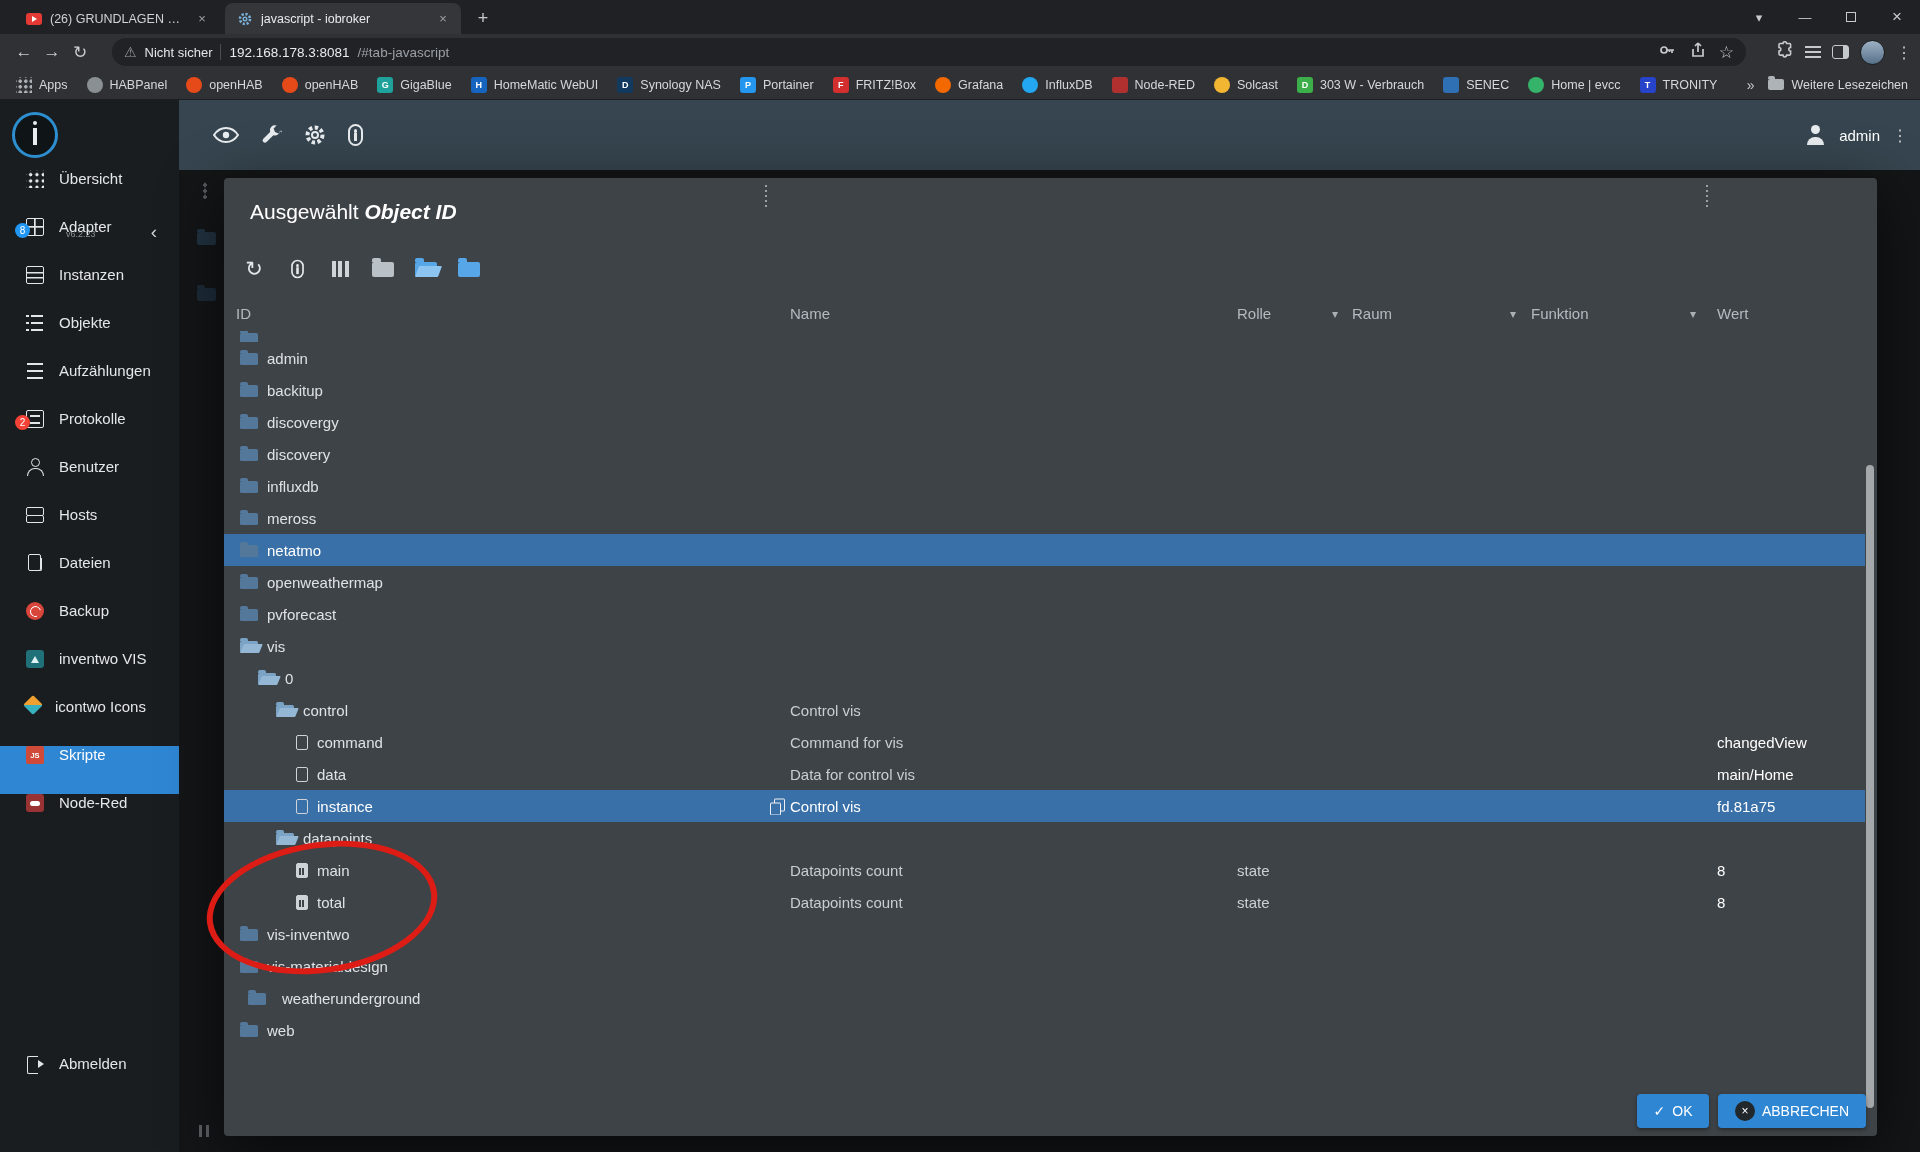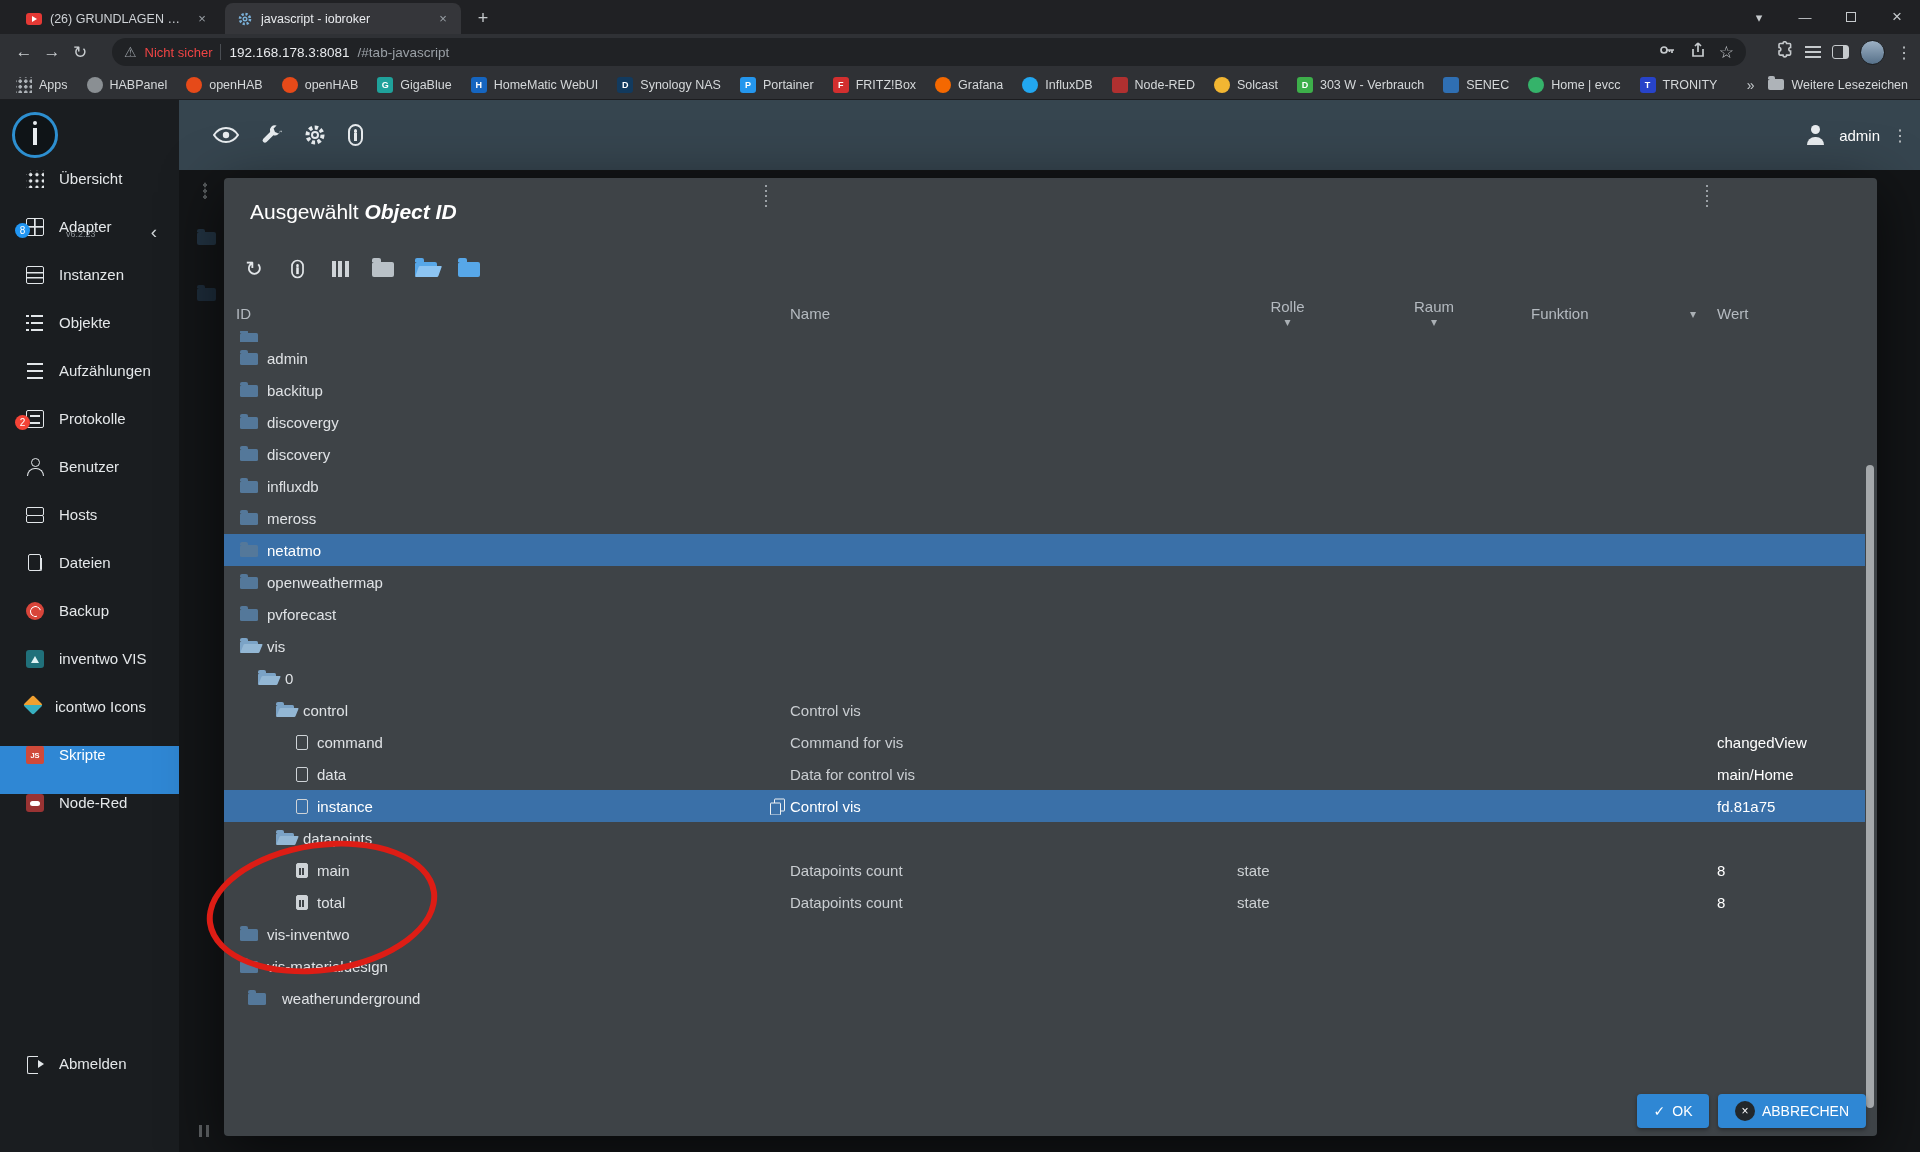--- a/index.html
+++ b/index.html
@@ -18,21 +18,21 @@
   .fav-gear { width:16px; height:16px; flex:none; display:flex; align-items:center; justify-content:center; }
   .newtab { width:28px; height:28px; margin:0 0 2px 8px; display:flex; align-items:center; justify-content:center; color:#c6cacd; font-size:18px; border-radius:50%; }
   .wincontrols { position:absolute; right:0; top:0; height:34px; display:flex; }
   .wc { width:46px; height:34px; display:flex; align-items:center; justify-content:center; color:#c6cacd; font-size:13px; }
   .maxbox { width:10px; height:10px; border:1.5px solid #c6cacd; }
 
   
   .navbar { position:absolute; top:34px; left:0; width:1920px; height:36px; background:#2f3135; display:flex; align-items:center; padding:0 10px; z-index:100; }
   .nav-ic { width:28px; height:28px; display:flex; align-items:center; justify-content:center; color:#c9cdd0; font-size:17px; flex:none; }
   .omnibox { position:absolute; left:112px; right:174px; top:4px; height:28px; border-radius:14px; background:#202225; display:flex; align-items:center; padding:0 12px; gap:8px; }
-  .sec-label { color:#ef4444; font-size:13px; white-space:nowrap;text-align:center; }
+  .sec-label { color:#e5e5e5; font-size:13px; white-space:nowrap;text-align:center; }
   .warn { color:#9aa0a6; font-size:14px; }
   .om-div { width:1px; height:16px; background:#4a4e53; }
   .url-host { color:#e8eaed; font-size:13.5px; white-space:nowrap; }
   .url-path { color:#9aa0a6; font-size:13.5px; white-space:nowrap; }
   .om-right { margin-left:auto; display:flex; align-items:center; gap:12px; }
   .nav-right { position:absolute; right:8px; top:4px; height:28px; display:flex; align-items:center; gap:11px; }
   .ic-bars { width:16px; height:12px; background:repeating-linear-gradient(180deg,#c6cacd 0 2px, transparent 2px 5px); }
   .ic-panel { width:17px; height:14px; border:1.7px solid #c6cacd; border-radius:3px; position:relative; }
   .ic-panel::after { content:''; position:absolute; top:0; bottom:0; right:0; width:5px; background:#c6cacd; }
   .ic-avatar { width:25px; height:25px; border-radius:50%; background:linear-gradient(180deg,#9db1c4 0%,#57718a 100%); border:1px solid #1b1d1f; }
@@ -123,21 +123,21 @@
   .fold.gray { background:#b9c1c7; }
   .fold.blue { background:#57a7e8; }
   .fold.open { background:#57a7e8; }
   .fold.open::after { content:''; position:absolute; left:2px; right:-3px; top:4px; bottom:0; background:#8cc4f2; transform:skewX(-20deg); border-radius:1px; }
   .tb .ic-iob { transform:scale(0.85); border-color:#e2e6e9; }
 
   .grid-head { position:absolute; top:118px; left:0; width:1641px; height:35px; display:grid; grid-template-columns:540px 465px 115px 178px 185px 170px; align-items:center; color:#b4bac0; font-size:15px; }
   .grid-head .hcell { display:flex; align-items:center; justify-content:space-between; }
   .h-id { padding-left:12px; }
   .h-name { padding-left:26px; }
-  .h-role,.h-room { padding-left:8px; padding-right:6px;flex-direction:column; }
+  .h-role,.h-room { padding-left:8px; padding-right:6px; }
   .h-func { padding-left:9px; padding-right:11px; }
   .h-value { padding-left:10px; }
   .caret { color:#aab0b5; font-size:12px; }
   .col-divider { position:absolute; top:7px; width:2px; height:22px; background-image:repeating-linear-gradient(180deg,#9aa0a5 0 2px, transparent 2px 5px); }
   .col-divider.d-name { left:541px; }
   .col-divider.d-value { left:1482px; }
 
   .tree-body { position:absolute; top:153px; left:0; width:1641px; }
   .trow { height:32px; display:grid; grid-template-columns:540px 465px 115px 178px 185px 170px; align-items:center; font-size:15px; color:#dfe2e5; }
   .trow.sel { background:var(--selection,#3a70a8); color:#fff; }
@@ -868,20 +868,34 @@
     <span class="c-name">
       <span class="name-icon ai-weatherunderground">W</span>
       <span class="name-label"></span>
     </span>
     <span class="c-role"></span>
     <span class="c-room"></span>
     <span class="c-func"></span>
     <span class="c-value"></span>
   </div>
 
+  <div class="trow">
+    <span class="c-id" style="padding-left: 16px;">
+      <span class="tree-icon tico-folder"></span>
+      <span class="id-label">web</span>
+    </span>
+    <span class="c-name">
+      <span class="name-icon ai-web"></span>
+      <span class="name-label"></span>
+    </span>
+    <span class="c-role"></span>
+    <span class="c-room"></span>
+    <span class="c-func"></span>
+    <span class="c-value"></span>
+  </div>
 </div>
 
   <span class="dlg-scroll"></span>
 
   <div class="dlg-actions">
     <button class="btn ok">
       <span>✓</span>
       <span>OK</span>
     </button>
     <button class="btn cancel">

